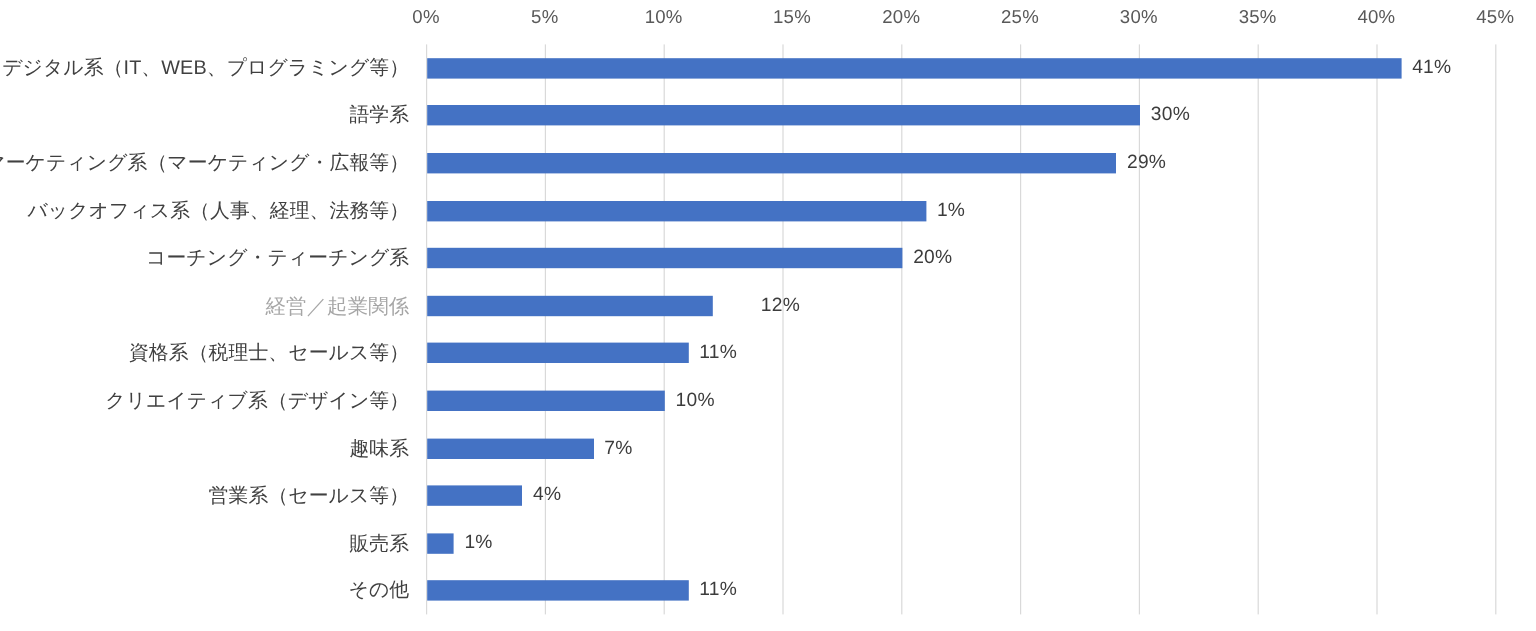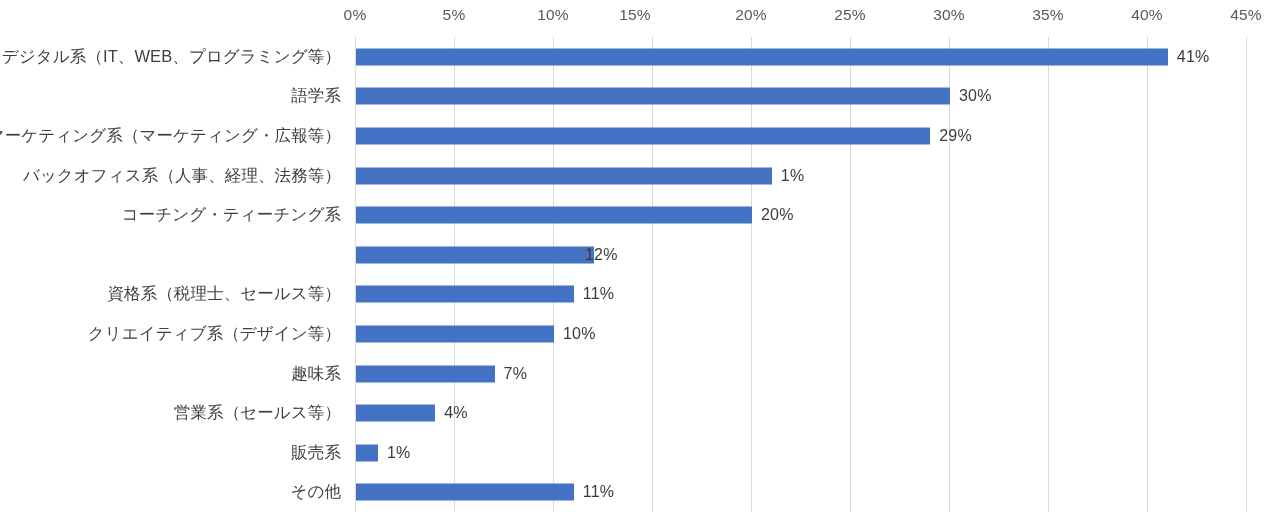--- a/index.html
+++ b/index.html
@@ -103,21 +103,21 @@
 </style>
 </head>
 <body>
 
 <div id="chart-root">
 
   <div id="x-axis">
       <div class="x-tick-label" style="left: 355px;">0%</div>
       <div class="x-tick-label" style="left: 454px;">5%</div>
       <div class="x-tick-label" style="left: 553px;">10%</div>
-      <div class="x-tick-label" style="left: 635px;">15%</div>
+      <div class="x-tick-label" style="left: 660px;">15%</div>
       <div class="x-tick-label" style="left: 751px;">20%</div>
       <div class="x-tick-label" style="left: 850px; text-align: center;">25%</div>
       <div class="x-tick-label" style="left: 949px;">30%</div>
       <div class="x-tick-label" style="left: 1048px; text-align: center;">35%</div>
       <div class="x-tick-label" style="left: 1147px;">40%</div>
       <div class="x-tick-label" style="left: 1246px;">45%</div>
     </div>
 
   <div id="plot-area">
       <div class="gridline" style="left: 0px;"></div>
@@ -152,22 +152,23 @@
         <div class="cat-label">バックオフィス系（人事、経理、法務等）</div>
         <div class="bar" style="width: 415.8px; background: rgb(68, 114, 196);"></div>
         <div class="bar-value" style="left: 780.8px;">1%</div>
       </div>
       <div class="row" style="top: 195.4px;">
         <div class="cat-label">コーチング・ティーチング系</div>
         <div class="bar" style="width: 396px; background: rgb(68, 114, 196);"></div>
         <div class="bar-value" style="left: 761px;">20%</div>
       </div>
       <div class="row" style="top: 235px;">
+        <div class="cat-label muted">経営／起業関係</div>
         <div class="bar" style="width: 237.6px; background: rgb(68, 114, 196);"></div>
-        <div class="bar-value" style="left: 585px;">12%</div>
+        <div class="bar-value" style="left: 634px;">12%</div>
       </div>
       <div class="row" style="top: 274.6px;">
         <div class="cat-label">資格系（税理士、セールス等）</div>
         <div class="bar" style="width: 217.8px; background: rgb(68, 114, 196);"></div>
         <div class="bar-value" style="left: 582.8px;">11%</div>
       </div>
       <div class="row" style="top: 314.2px;">
         <div class="cat-label">クリエイティブ系（デザイン等）</div>
         <div class="bar" style="width: 198px; background: rgb(68, 114, 196);"></div>
         <div class="bar-value" style="left: 563px;">10%</div>

